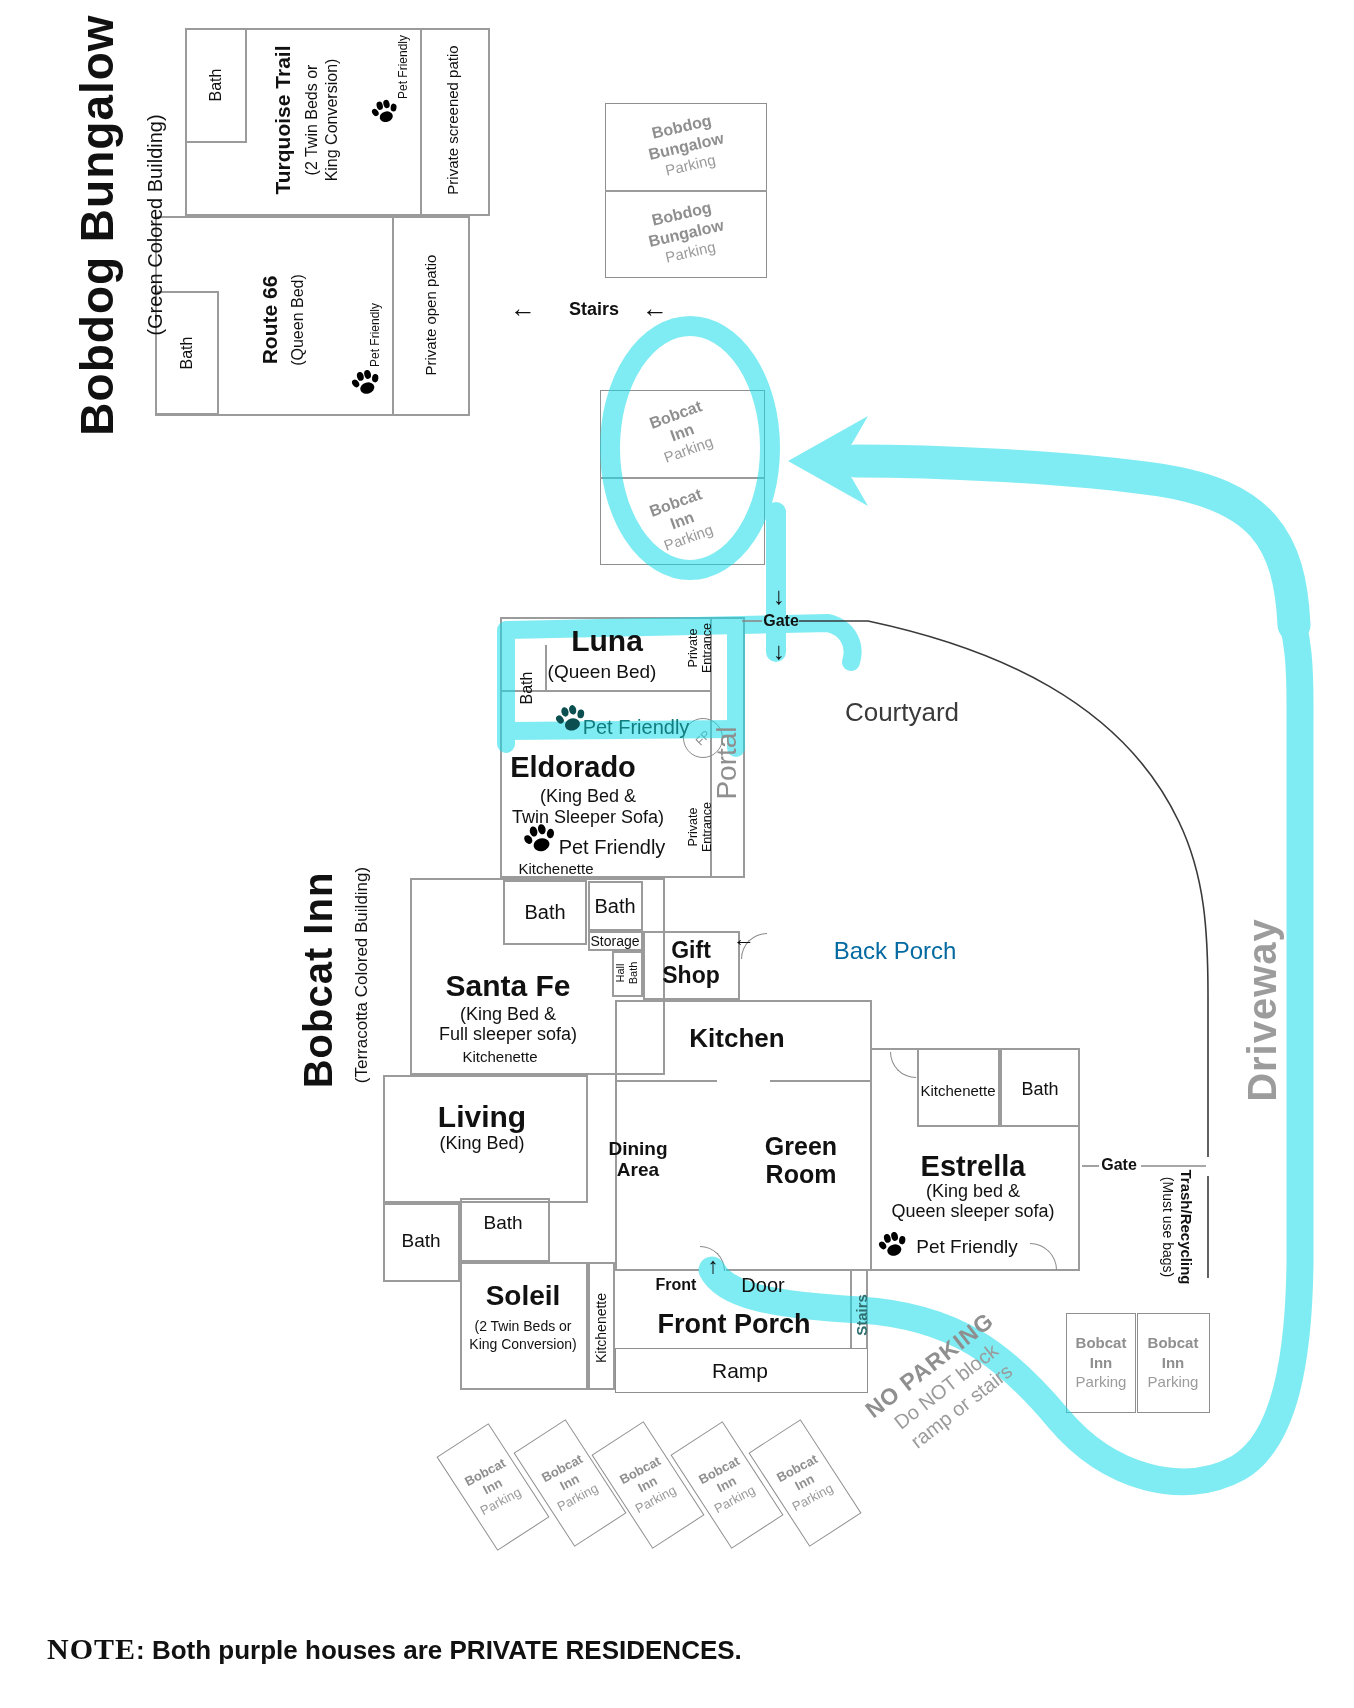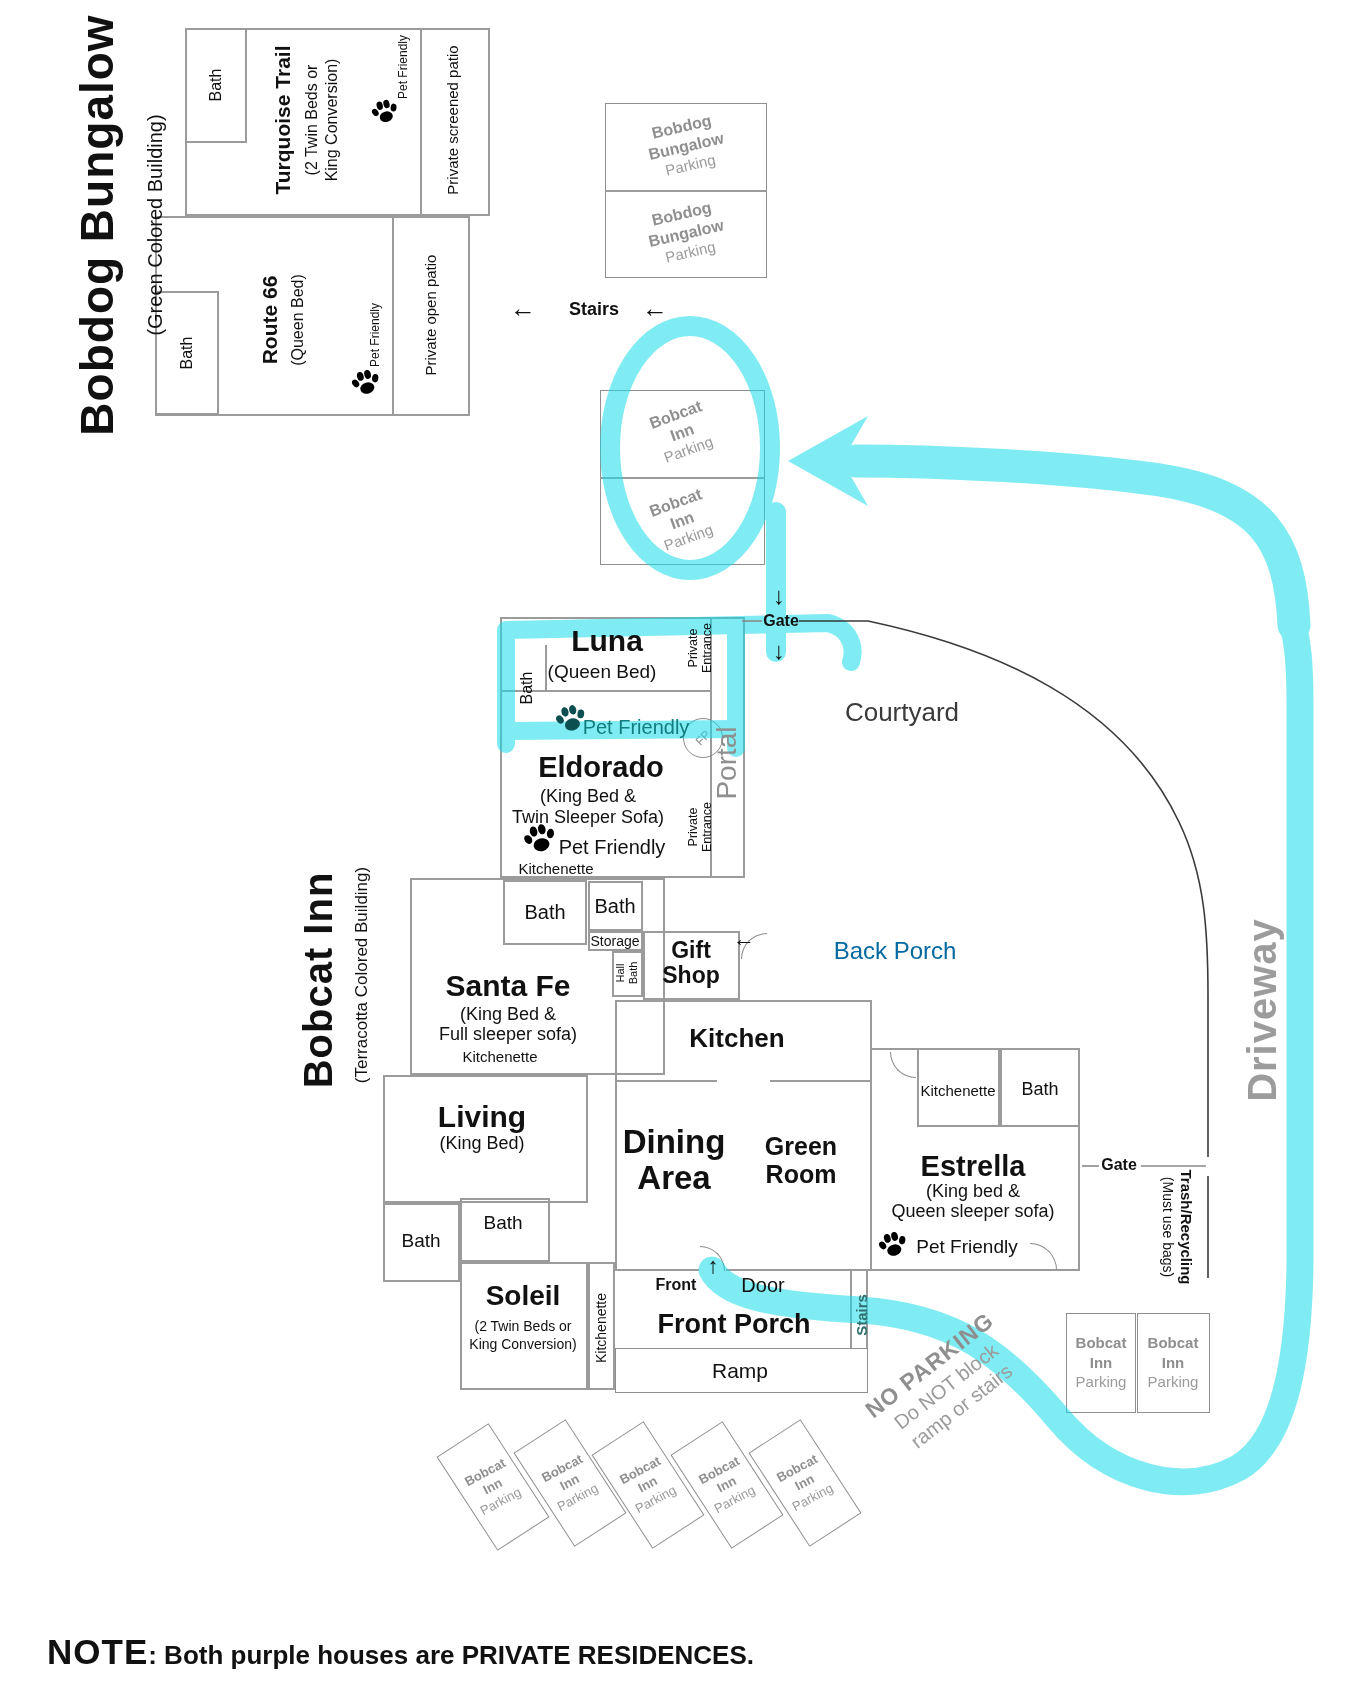--- a/index.html
+++ b/index.html
@@ -200,21 +200,21 @@
     </div>
     <div class="v" style="left:700px;top:648px;font-size:12.5px;line-height:1.15;">
       <span style="display:inline-block;">Private</span><br>
       <span style="display:inline-block;">Entrance</span>
     </div>
 
     <div class="v" style="left:727px;top:763px;font-size:28px;color:#8f8f8f;">Portal</div>
 
     <div class="ctr" style="left:902px;top:712px;font-size:26px;color:#3a3a3a;">Courtyard</div>
 
-    <div class="ctr b" style="left:601px;top:767px;font-size:29px;">Eldorado</div>
+    <div class="ctr b" style="left:573px;top:767px;font-size:29px;">Eldorado</div>
     <div class="ctr" style="left:588px;top:796px;font-size:18px;">(King Bed &amp;</div>
     <div class="ctr" style="left:588px;top:817px;font-size:18px;">Twin Sleeper Sofa)</div>
     <div class="ctr" style="left:612px;top:847px;font-size:20px;">Pet Friendly</div>
     <div class="paw" style="left:540px;top:839px;">
       <svg width="34" height="31" viewBox="0 0 40 36" fill="#000">
           <ellipse cx="20" cy="25" rx="9.5" ry="7.5"></ellipse>
           <ellipse cx="6.5" cy="15" rx="4.2" ry="5.6" transform="rotate(-22 6.5 15)"></ellipse>
           <ellipse cx="15" cy="7.5" rx="4.4" ry="6"></ellipse>
           <ellipse cx="25" cy="7.5" rx="4.4" ry="6"></ellipse>
           <ellipse cx="33.5" cy="15" rx="4.2" ry="5.6" transform="rotate(22 33.5 15)"></ellipse>
@@ -247,21 +247,21 @@
     <div class="ctr" style="left:500px;top:1056px;font-size:15px;">Kitchenette</div>
 
     <div class="ctr b" style="left:737px;top:1038px;font-size:26px;">Kitchen</div>
 
     <div class="v" style="left:318px;top:980px;font-size:40px;font-weight:800;letter-spacing:1px;">Bobcat Inn</div>
     <div class="v" style="left:362px;top:975px;font-size:17px;">(Terracotta Colored Building)</div>
 
     <div class="ctr b" style="left:482px;top:1117px;font-size:30px;">Living</div>
     <div class="ctr" style="left:482px;top:1143px;font-size:18px;">(King Bed)</div>
 
-    <div class="ctr b" style="left:674px;top:1160px;font-size:33px;line-height:1.1;">
+    <div class="ctr b" style="left:638px;top:1160px;font-size:19px;line-height:1.1;">
       <div>Dining</div>
       <div>Area</div>
     </div>
     <div class="ctr b" style="left:801px;top:1160px;font-size:25px;line-height:1.1;">
       <div>Green</div>
       <div>Room</div>
     </div>
 
     <div class="ctr" style="left:958px;top:1090px;font-size:15px;">Kitchenette</div>
     <div class="ctr" style="left:1040px;top:1089px;font-size:18px;">Bath</div>
@@ -338,17 +338,17 @@
       <div class="b">Inn</div>
       <div class="lt">Parking</div>
     </div>
     <div class="ctr gray" style="left:805px;top:1483px;transform:translate(-50%,-50%) rotate(-28deg);font-size:13px;line-height:1.25;">
       <div class="b">Bobcat</div>
       <div class="b">Inn</div>
       <div class="lt">Parking</div>
     </div>
 
     <div class="abs" style="left:47px;top:1632px;font-size:26px;font-weight:700;">
-      <span style="font-size:35px;font-weight:900;letter-spacing:1px;">NOTE</span><span>: Both purple houses are PRIVATE RESIDENCES.</span>
+      <span style="font-size:30px;font-weight:900;letter-spacing:1px;font-family:Liberation Serif, serif;">NOTE</span><span>: Both purple houses are PRIVATE RESIDENCES.</span>
     </div>
 
   </div>
 </div>
 
 </body></html>

